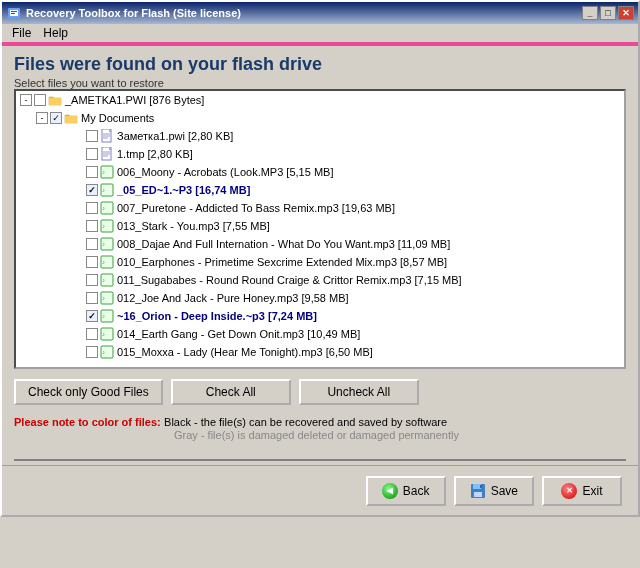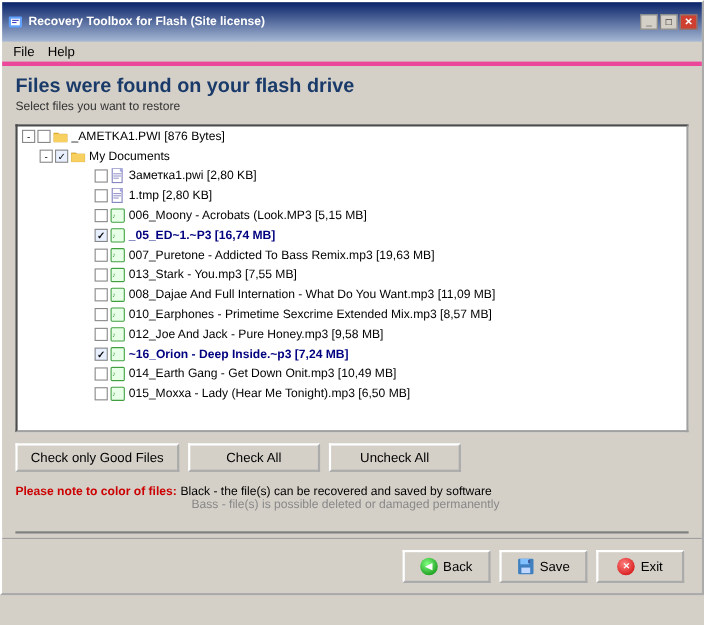--- a/index.html
+++ b/index.html
@@ -7,21 +7,21 @@
       font-family: 'Segoe UI', Tahoma, Arial, sans-serif;
       font-size: 12px;
       background: #d4d0c8;
       width: 640px;
       height: 568px;
       overflow: hidden;
     }
     .title-bar {
       background: linear-gradient(to bottom, #0a246a, #a6b8d4);
       color: white;
-      height: 36px;
+      height: 22px;
       display: flex;
       align-items: center;
       padding: 0 4px;
       user-select: none;
     }
     .title-bar-icon {
       width: 16px;
       height: 16px;
       margin-right: 4px;
       display: flex;
@@ -65,21 +65,20 @@
     }
     .page-title {
       font-size: 18px;
       font-weight: bold;
       color: #1a3a6a;
       margin-bottom: 2px;
     }
     .page-subtitle {
       font-size: 11px;
       color: #333;
-      margin-bottom: 10px;
     }
     .file-tree-container {
       background: white;
       border: 2px inset #a0a0a0;
       height: 280px;
       overflow-y: scroll;
       overflow-x: hidden;
       margin-bottom: 10px;
       position: relative;
     }
@@ -376,20 +375,31 @@
           </div>
           <div class="tree-item level-2">
             <span class="spacer"></span>
             <span class="checkbox"></span>
             <span class="file-icon">
               <svg width="14" height="14" viewBox="0 0 14 14">
                 <rect x="1" y="1" width="12" height="12" fill="#e8ffe8" stroke="#40a040" stroke-width="1" rx="1"></rect>
                 <text x="2" y="9" font-size="6" fill="#40a040">♪</text>
               </svg>
             </span>
+            <span class="file-name">011_Sugababes - Round Round Craige &amp; Crittor Remix.mp3  [7,15 MB]</span>
+          </div>
+          <div class="tree-item level-2">
+            <span class="spacer"></span>
+            <span class="checkbox"></span>
+            <span class="file-icon">
+              <svg width="14" height="14" viewBox="0 0 14 14">
+                <rect x="1" y="1" width="12" height="12" fill="#e8ffe8" stroke="#40a040" stroke-width="1" rx="1"></rect>
+                <text x="2" y="9" font-size="6" fill="#40a040">♪</text>
+              </svg>
+            </span>
             <span class="file-name">012_Joe And Jack - Pure Honey.mp3  [9,58 MB]</span>
           </div>
           <div class="tree-item level-2 checked-blue">
             <span class="spacer"></span>
             <span class="checkbox checked checked-bg"></span>
             <span class="file-icon">
               <svg width="14" height="14" viewBox="0 0 14 14">
                 <rect x="1" y="1" width="12" height="12" fill="#e8ffe8" stroke="#40a040" stroke-width="1" rx="1"></rect>
                 <text x="2" y="9" font-size="6" fill="#40a040">♪</text>
               </svg>
@@ -423,21 +433,21 @@
 
     <div class="buttons-row">
       <button class="action-btn">Check only Good Files</button>
       <button class="action-btn">Check All</button>
       <button class="action-btn">Uncheck All</button>
     </div>
 
     <div class="note-section">
       <span class="note-label">Please note to color of files:</span>
       <span class="note-text">  Black - the file(s) can be recovered and saved by software</span>
-      <span class="note-gray">Bass - file(s) is possible deleted or damaged permanently</span>
+      <span class="note-gray">Gray - file(s) is damaged deleted or damaged permanently</span>
     </div>
   </div>
 
   <div style="border-top: 2px solid #808080; margin: 0 12px;"></div>
   <div class="bottom-bar">
     <button class="nav-btn">
       <div class="btn-icon-green">
         <span style="color:white;font-size:8px;font-weight:bold;">◀</span>
       </div>
       <span>Back</span>

